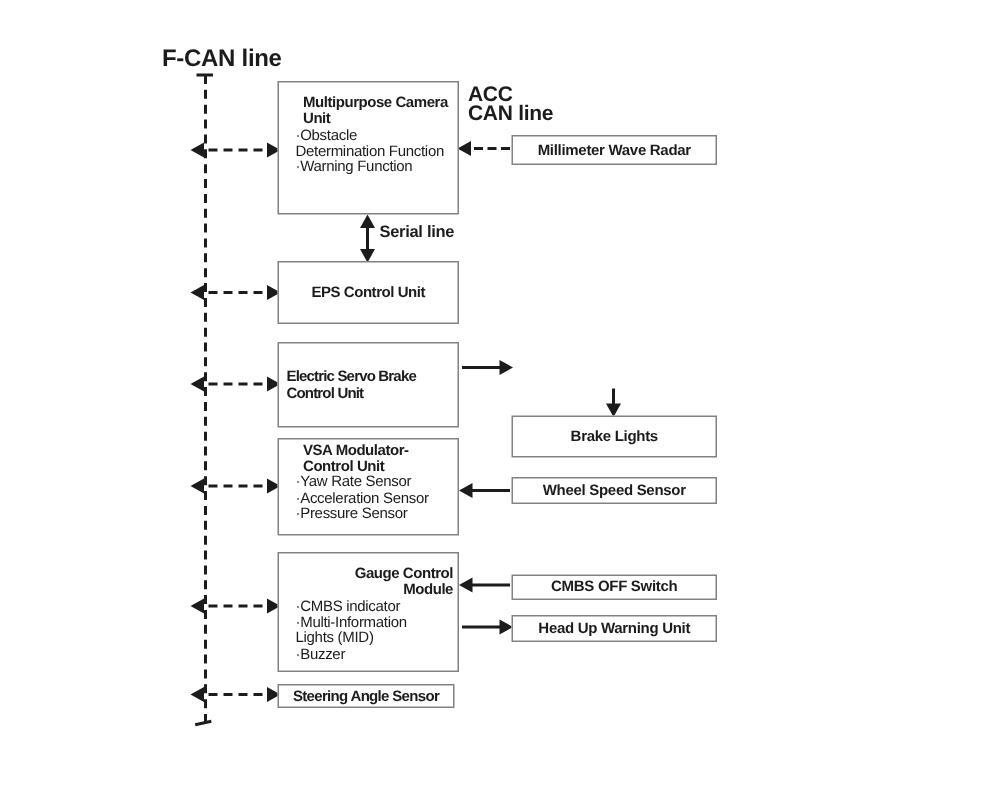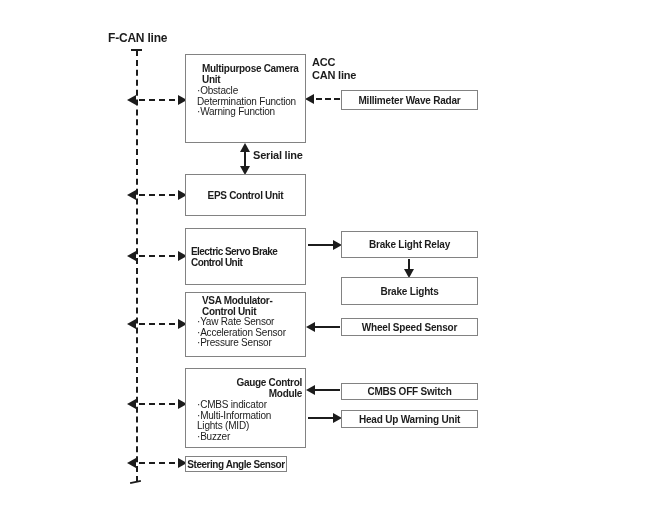--- a/index.html
+++ b/index.html
@@ -31,21 +31,21 @@
   #box-camera .title{margin:8px 3px 1px 16px;}
   #box-camera .items,#box-vsa .items,#box-gauge .items{margin:0 7px 0 11px;}
 
   #box-eps{left:185px;top:174px;width:121px;height:42px;}
   #box-servo{left:185px;top:228px;width:121px;height:57px;}
   #box-servo .title{margin-left:5px;margin-right:1px;letter-spacing:-0.55px;}
   #box-vsa{left:185px;top:292px;width:121px;height:65px;}
   #box-vsa .title{margin:2px 3px 0 16px;}
   #box-gauge{left:185px;top:368px;width:121px;height:80px;}
   #box-gauge .title{margin:8px 3px 1px 16px;text-align:right;}
-  #box-steering{left:185px;top:456px;width:102px;height:16px;}
+  #box-steering{left:185px;top:456px;width:118px;height:16px;}
   #box-steering .oneline{letter-spacing:-0.45px;}
 
   #box-radar{left:341px;top:90px;width:137px;height:20px;}
   #box-relay{left:341px;top:231px;width:137px;height:27px;}
   #box-lights{left:341px;top:277px;width:137px;height:28px;}
   #box-wheel{left:341px;top:318px;width:137px;height:18px;}
   #box-cmbs{left:341px;top:383px;width:137px;height:17px;}
   #box-huw{left:341px;top:410px;width:137px;height:18px;}
 
   
@@ -74,22 +74,22 @@
   #arr-radar {left:306px;top:94px; width:35px;height:10px;}
   #arr-serial{left:240px;top:144px;width:10px;height:30px;}
   #arr-relay {left:307px;top:240px;width:34px;height:10px;}
   #arr-down  {left:404px;top:258px;width:10px;height:19px;}
   #arr-wheel {left:307px;top:322px;width:34px;height:10px;}
   #arr-cmbs  {left:307px;top:385px;width:34px;height:10px;}
   #arr-huw   {left:307px;top:413px;width:34px;height:10px;}
 
   
   .lbl{position:absolute;font-weight:bold;white-space:pre-line;}
-  #lbl-fcan{left:108px;top:31px;font-size:12px;letter-spacing:-0.2px;}
-  #lbl-acc{left:312px;top:56px;font-size:11px;line-height:12.5px;letter-spacing:-0.2px;}
+  #lbl-fcan{left:108px;top:31px;font-size:16px;letter-spacing:-0.2px;}
+  #lbl-acc{left:312px;top:56px;font-size:14px;line-height:12.5px;letter-spacing:-0.2px;}
   #lbl-serial{left:253px;top:149px;font-size:11px;letter-spacing:-0.2px;}
 </style>
 </head>
 <body>
 
 <div class="stage">
 
   <div class="lbl" id="lbl-fcan">F-CAN line</div>
   <div id="fcan-line"></div>
   <div class="tick" id="tick-top"></div>
@@ -195,23 +195,20 @@
     </div>
   </div>
 
   <div class="node center" id="box-steering">
     <div class="oneline">Steering Angle Sensor</div>
   </div>
 
   <div class="node center" id="box-radar">
     <div class="oneline">Millimeter Wave Radar</div>
   </div>
-  <div class="node center" id="box-relay">
-    <div class="oneline">Brake Light Relay</div>
-  </div>
   <div class="node center" id="box-lights">
     <div class="oneline">Brake Lights</div>
   </div>
   <div class="node center" id="box-wheel">
     <div class="oneline">Wheel Speed Sensor</div>
   </div>
   <div class="node center" id="box-cmbs">
     <div class="oneline">CMBS OFF Switch</div>
   </div>
   <div class="node center" id="box-huw">

